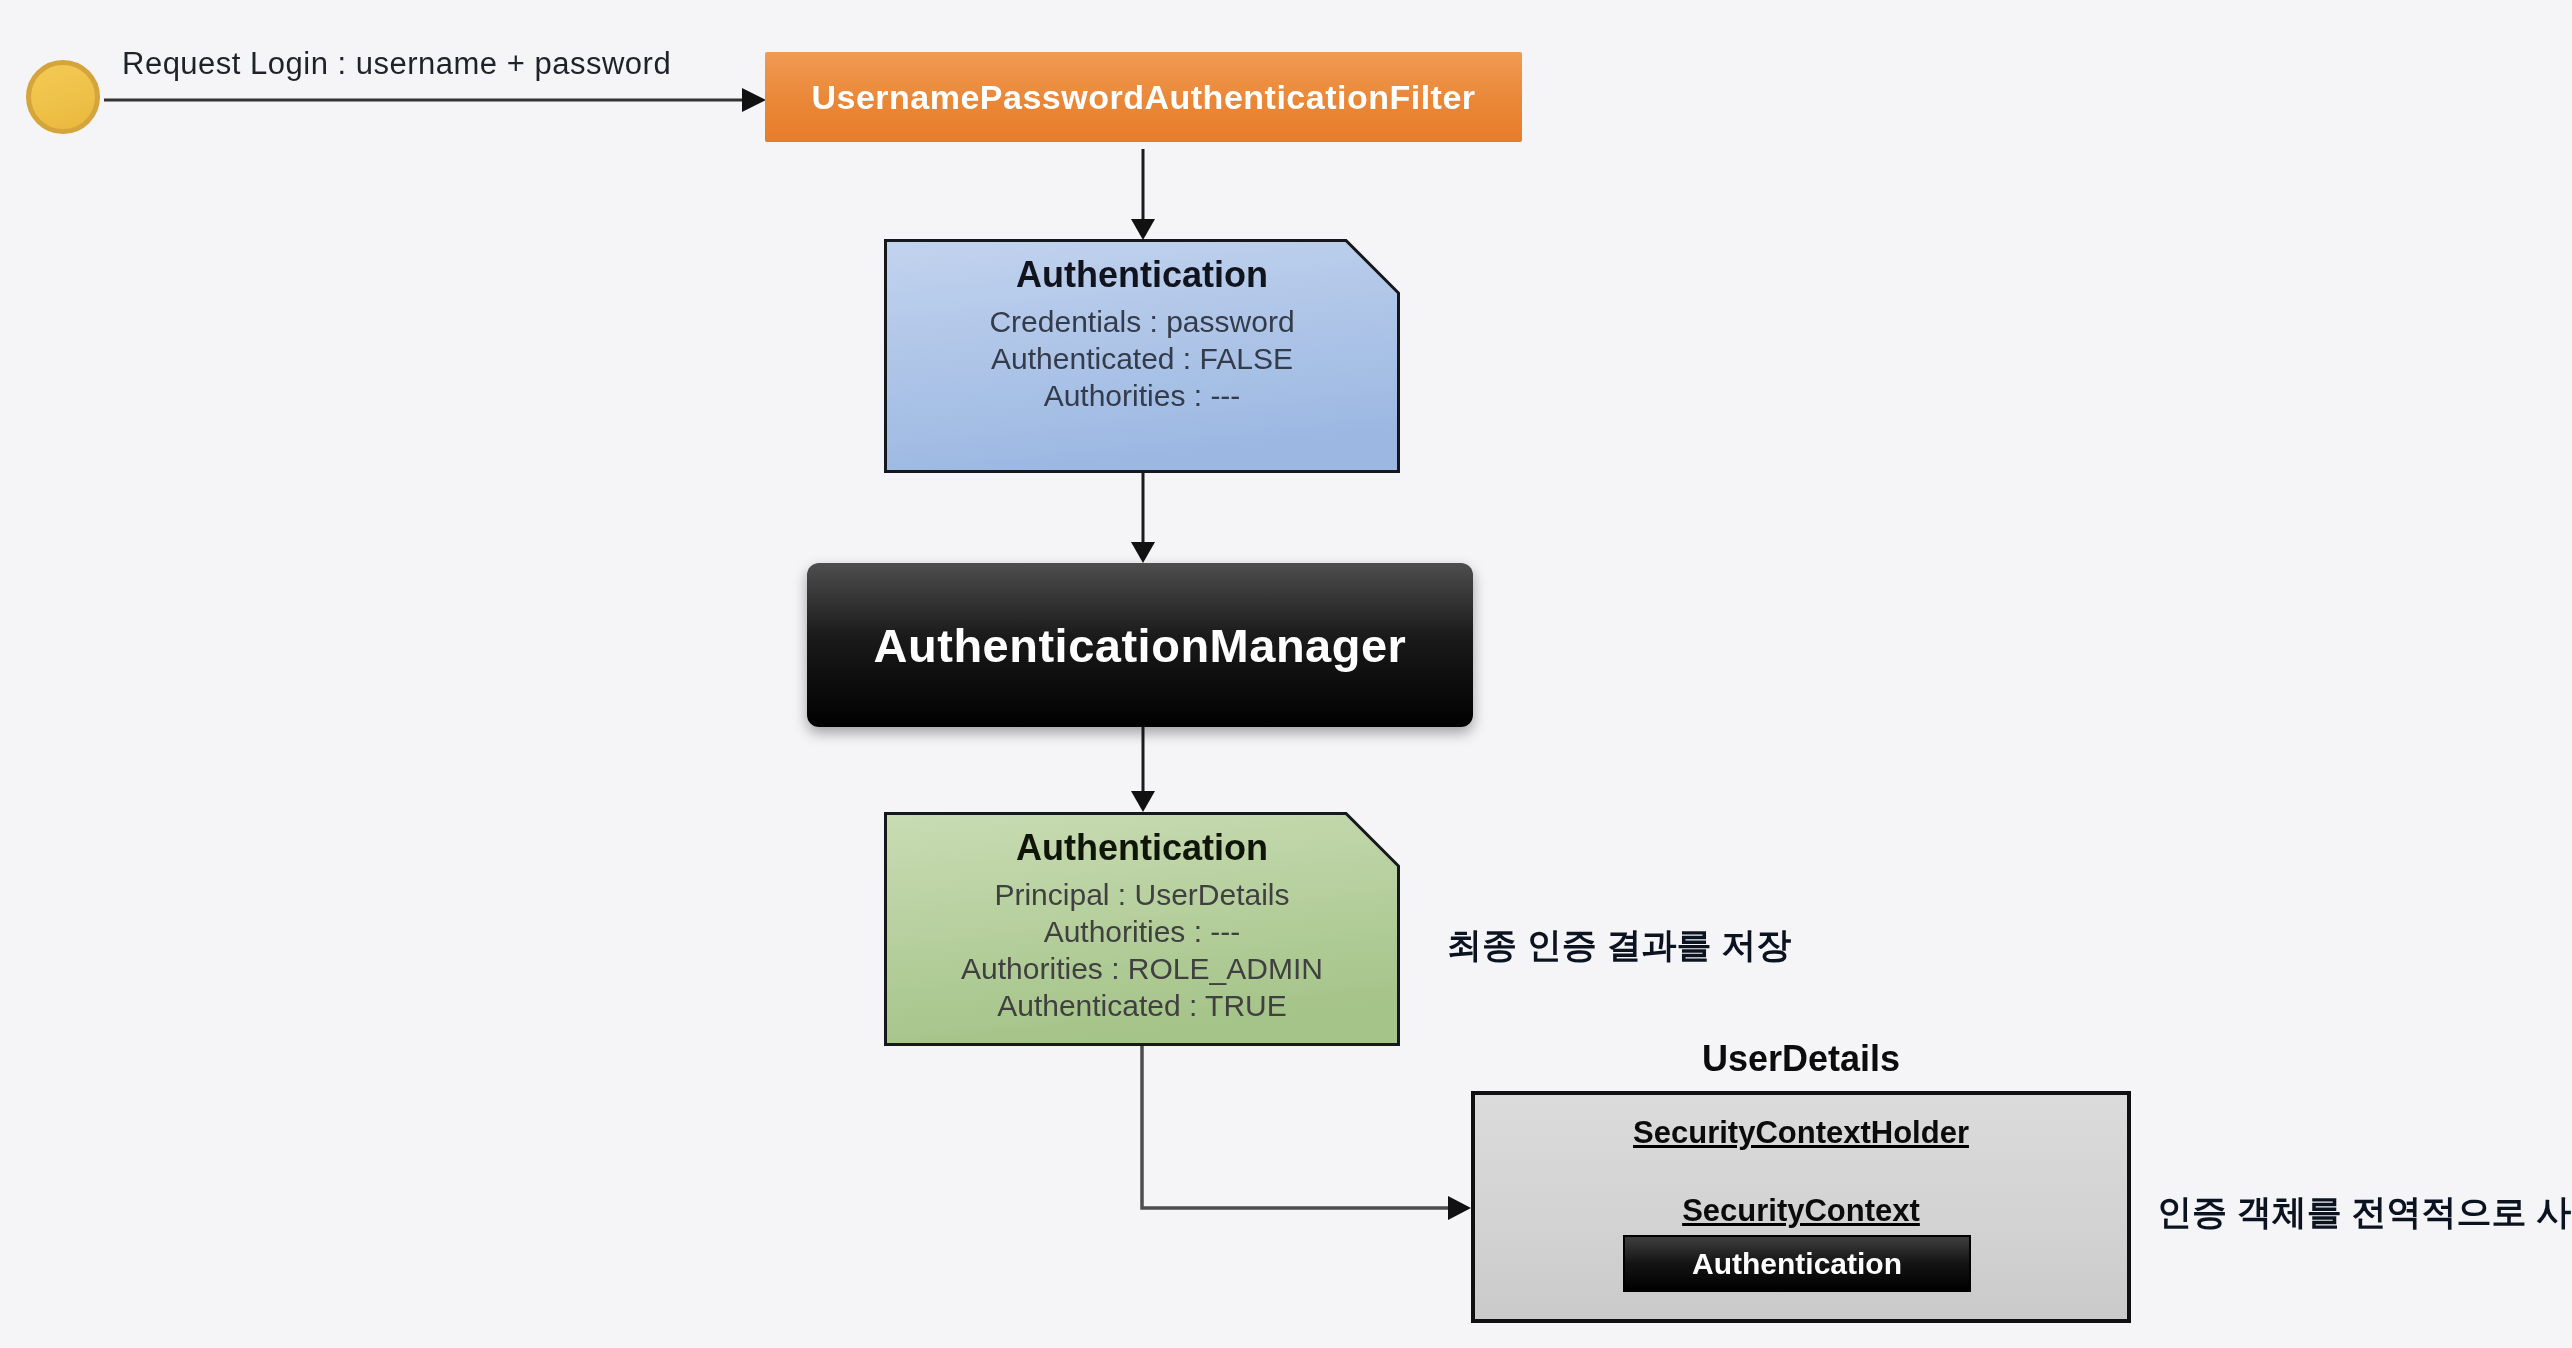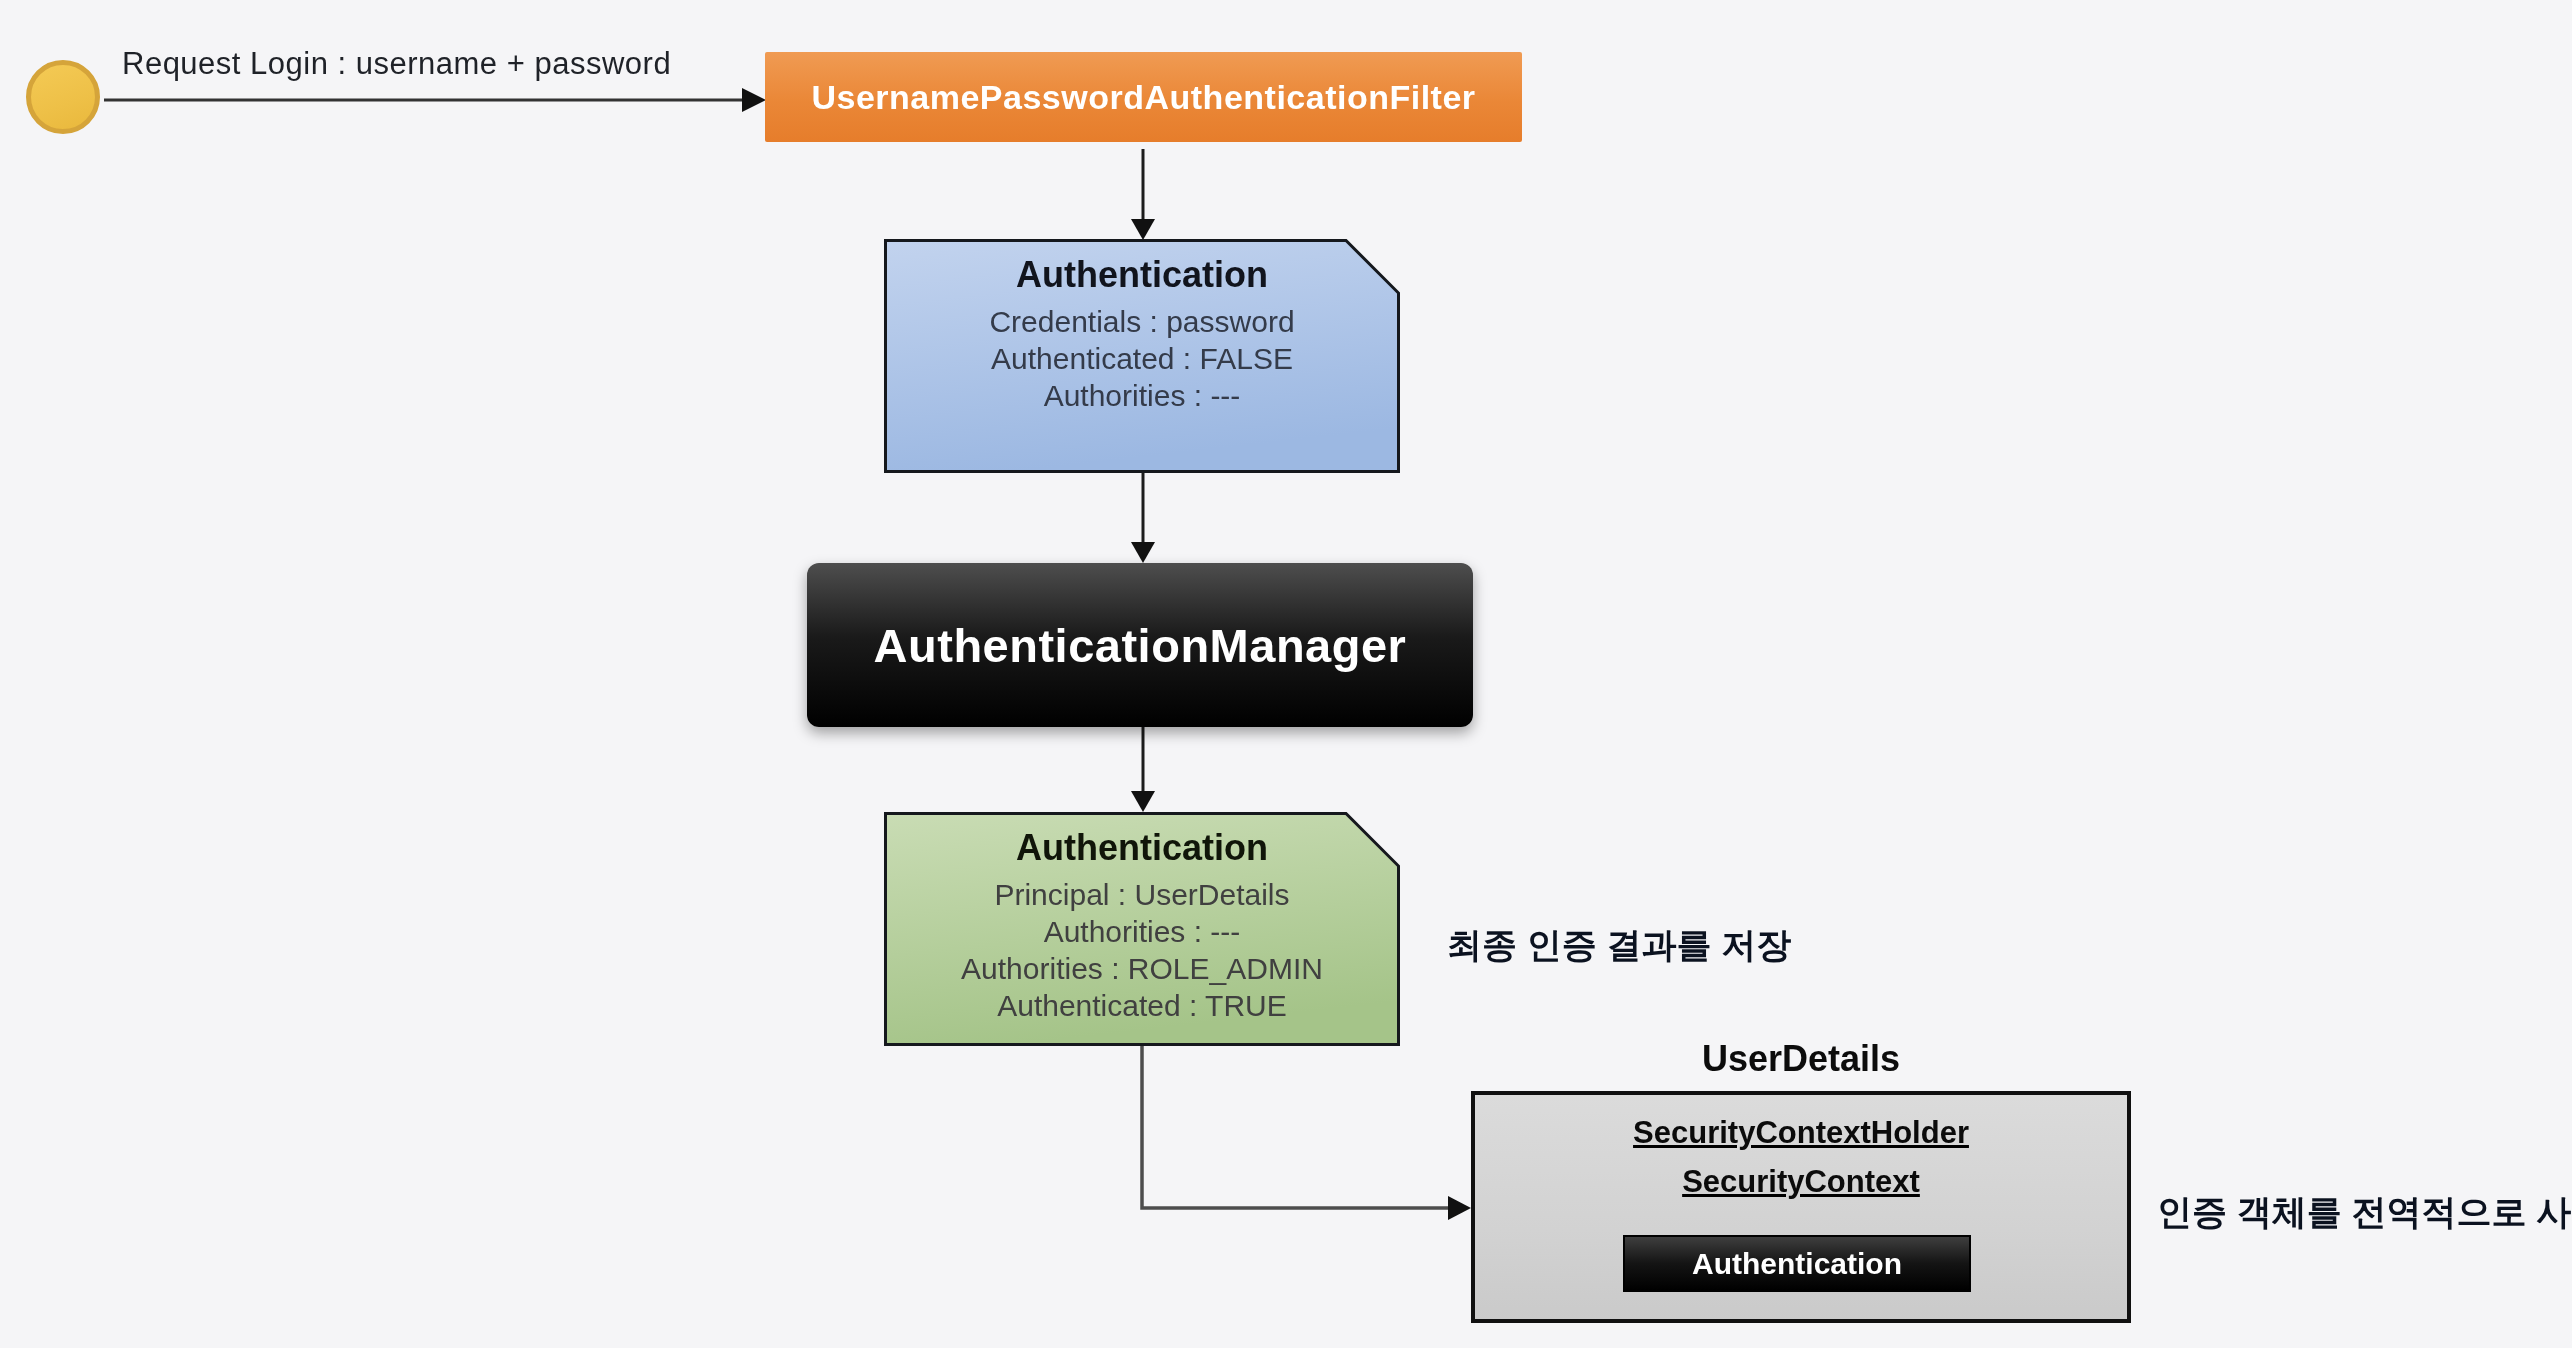--- a/index.html
+++ b/index.html
@@ -81,21 +81,21 @@
   }
   .context-box{
     position:absolute;left:1471px;top:1091px;width:660px;height:232px;
     background:linear-gradient(180deg,#dbdbdb 0%,#d2d2d2 60%,#cacaca 100%);
     border:4px solid #101010;box-sizing:border-box;text-decoration:underline;
   }
   .holder-label,.context-label{
     text-align:center;font-size:31px;font-weight:bold;color:#0b0b0b;white-space:nowrap;
   }
   .holder-label{margin-top:20px;}
-  .context-label{margin-top:13px;}
+  .context-label{margin-top:42px;}
   .inner-auth-box{
     position:absolute;left:148px;top:140px;width:348px;height:57px;
     background:linear-gradient(180deg,#3e3e3e 0%,#141414 50%,#000000 100%);
     border:2px solid #000;box-sizing:border-box;
     display:flex;align-items:center;justify-content:center;
   }
   .inner-auth-box span{color:#ffffff;font-weight:bold;font-size:30px;white-space:nowrap;}
 </style>
 </head>
 <body>

